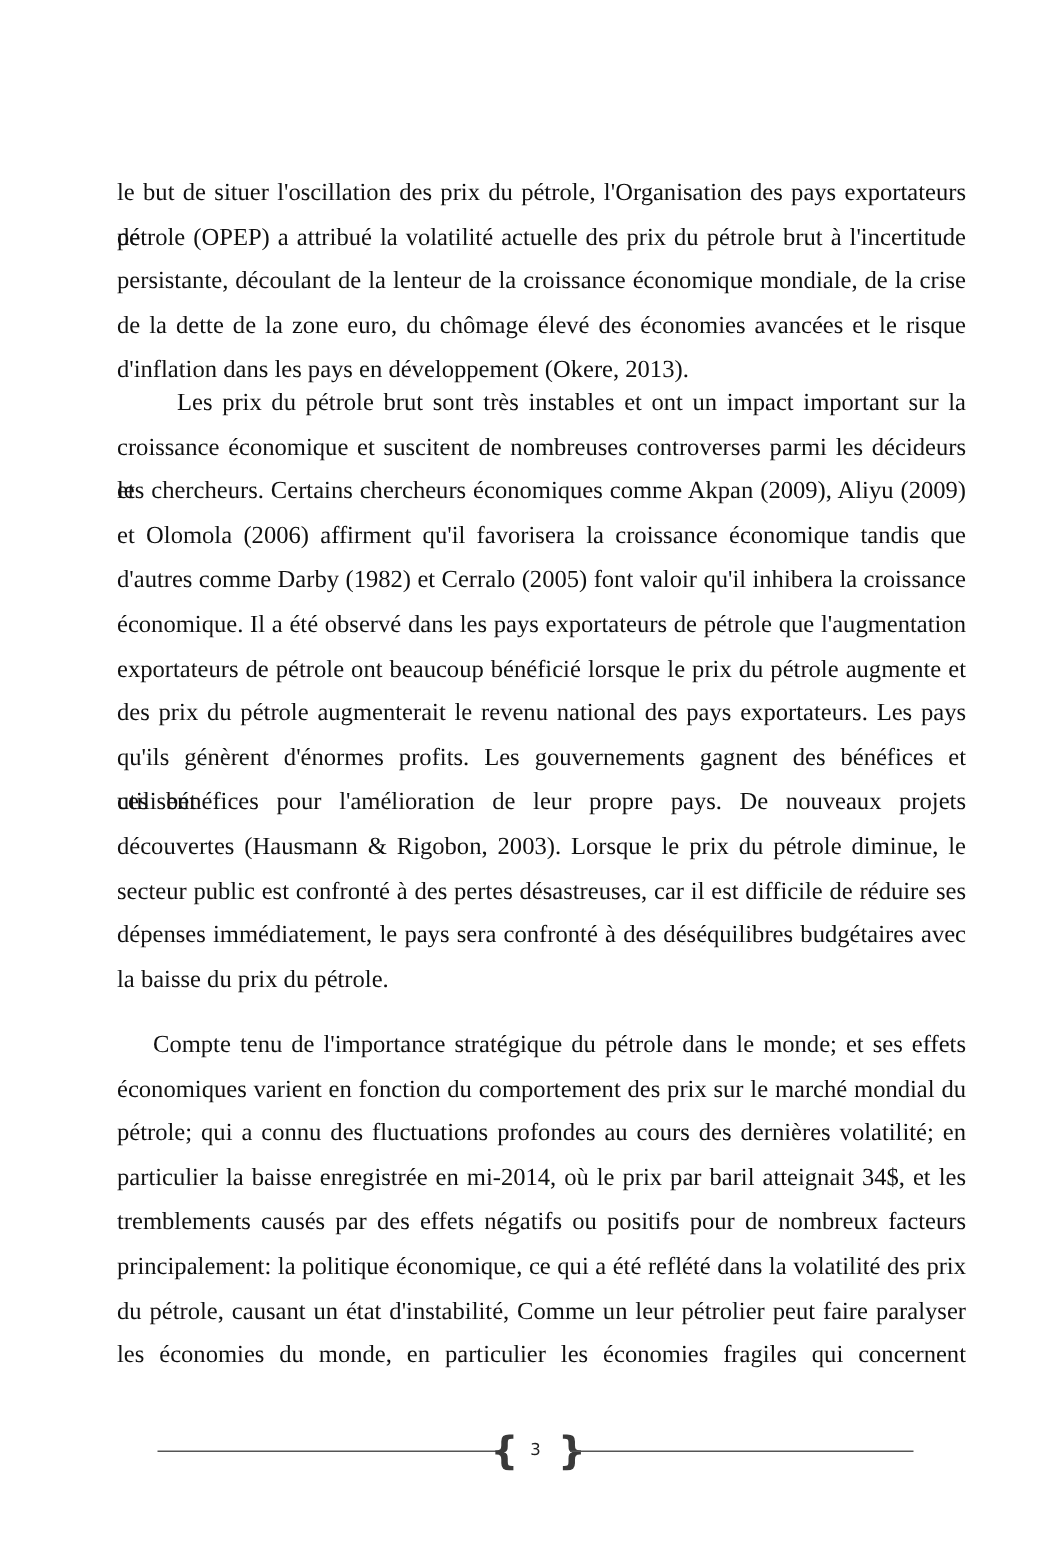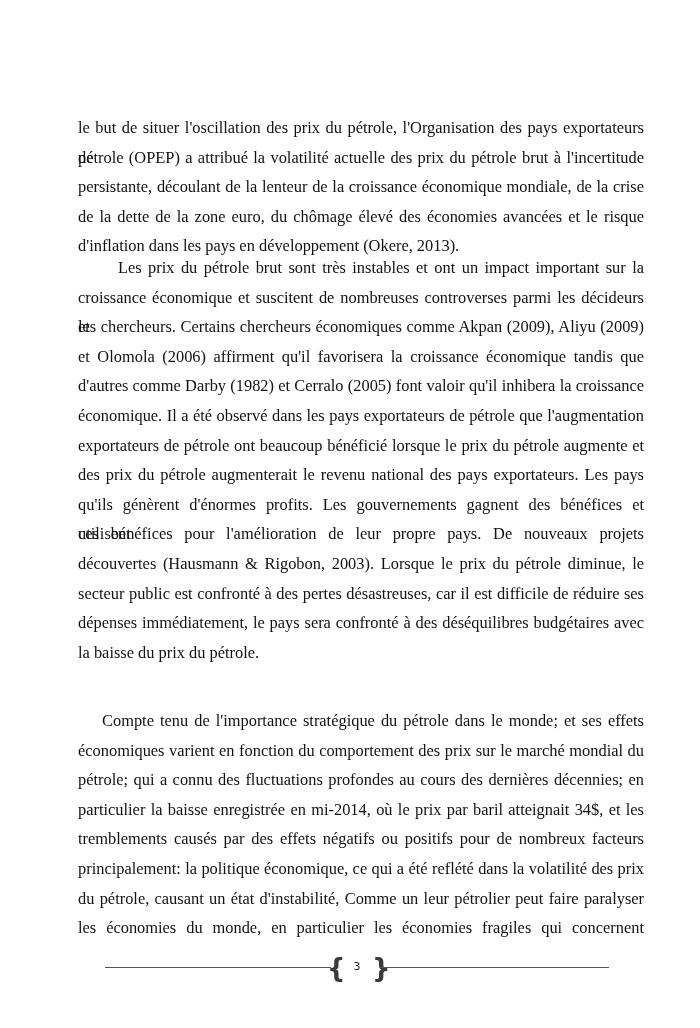--- a/index.html
+++ b/index.html
@@ -34,21 +34,21 @@
       line-height: 29.6px;
       text-align: justify;
       text-align-last: justify;
       white-space: nowrap;
       overflow: visible;
     }
     .line.last {
       text-align-last: left;
     }
     .line.indent-lg { padding-left: 40px; }
-    .line.indent-sm { padding-left: 24px; margin-top: 25px; }
+    .line.indent-sm { padding-left: 24px; }
     .line > span {
       display: inline;
       white-space: normal;
     }
     
     .line-inner {
       display: block;
       text-align: justify;
       text-align-last: justify;
       white-space: normal;
@@ -131,21 +131,21 @@
     <div class="line"><span class="line-inner">ces bénéfices pour l'amélioration de leur propre pays. De nouveaux projets</span></div>
     <div class="line"><span class="line-inner">découvertes (Hausmann &amp; Rigobon, 2003).  Lorsque le prix du pétrole diminue, le</span></div>
     <div class="line"><span class="line-inner">secteur public est confronté à des pertes désastreuses, car il est difficile de réduire ses</span></div>
     <div class="line"><span class="line-inner">dépenses immédiatement, le pays sera confronté à des déséquilibres budgétaires avec</span></div>
     <div class="line last"><span class="line-inner">la baisse du prix du pétrole.</span></div>
   </div>
 
   <div class="text-block" id="para-3">
     <div class="line indent-sm"><span class="line-inner">Compte tenu de l'importance stratégique du pétrole dans le monde; et ses effets</span></div>
     <div class="line"><span class="line-inner">économiques varient en fonction du comportement des prix sur le marché mondial du</span></div>
-    <div class="line"><span class="line-inner">pétrole; qui a connu des fluctuations profondes au cours des dernières décennies; en</span></div>
+    <div class="line"><span class="line-inner">pétrole; qui a connu des fluctuations profondes au cours des dernières volatilité; en</span></div>
     <div class="line"><span class="line-inner">particulier la baisse enregistrée en mi-2014, où le prix par baril atteignait 34$, et les</span></div>
     <div class="line"><span class="line-inner">tremblements causés par des effets négatifs ou positifs pour de nombreux facteurs</span></div>
     <div class="line"><span class="line-inner">principalement: la politique économique, ce qui a été reflété dans la volatilité des prix</span></div>
     <div class="line"><span class="line-inner">du pétrole, causant un état d'instabilité, Comme un leur pétrolier peut faire paralyser</span></div>
     <div class="line"><span class="line-inner">les économies du monde, en particulier les économies fragiles qui concernent</span></div>
   </div>
 
   <div class="footer">
     <div class="footer-line-left"></div>
     <span class="brace brace-left">{</span>

